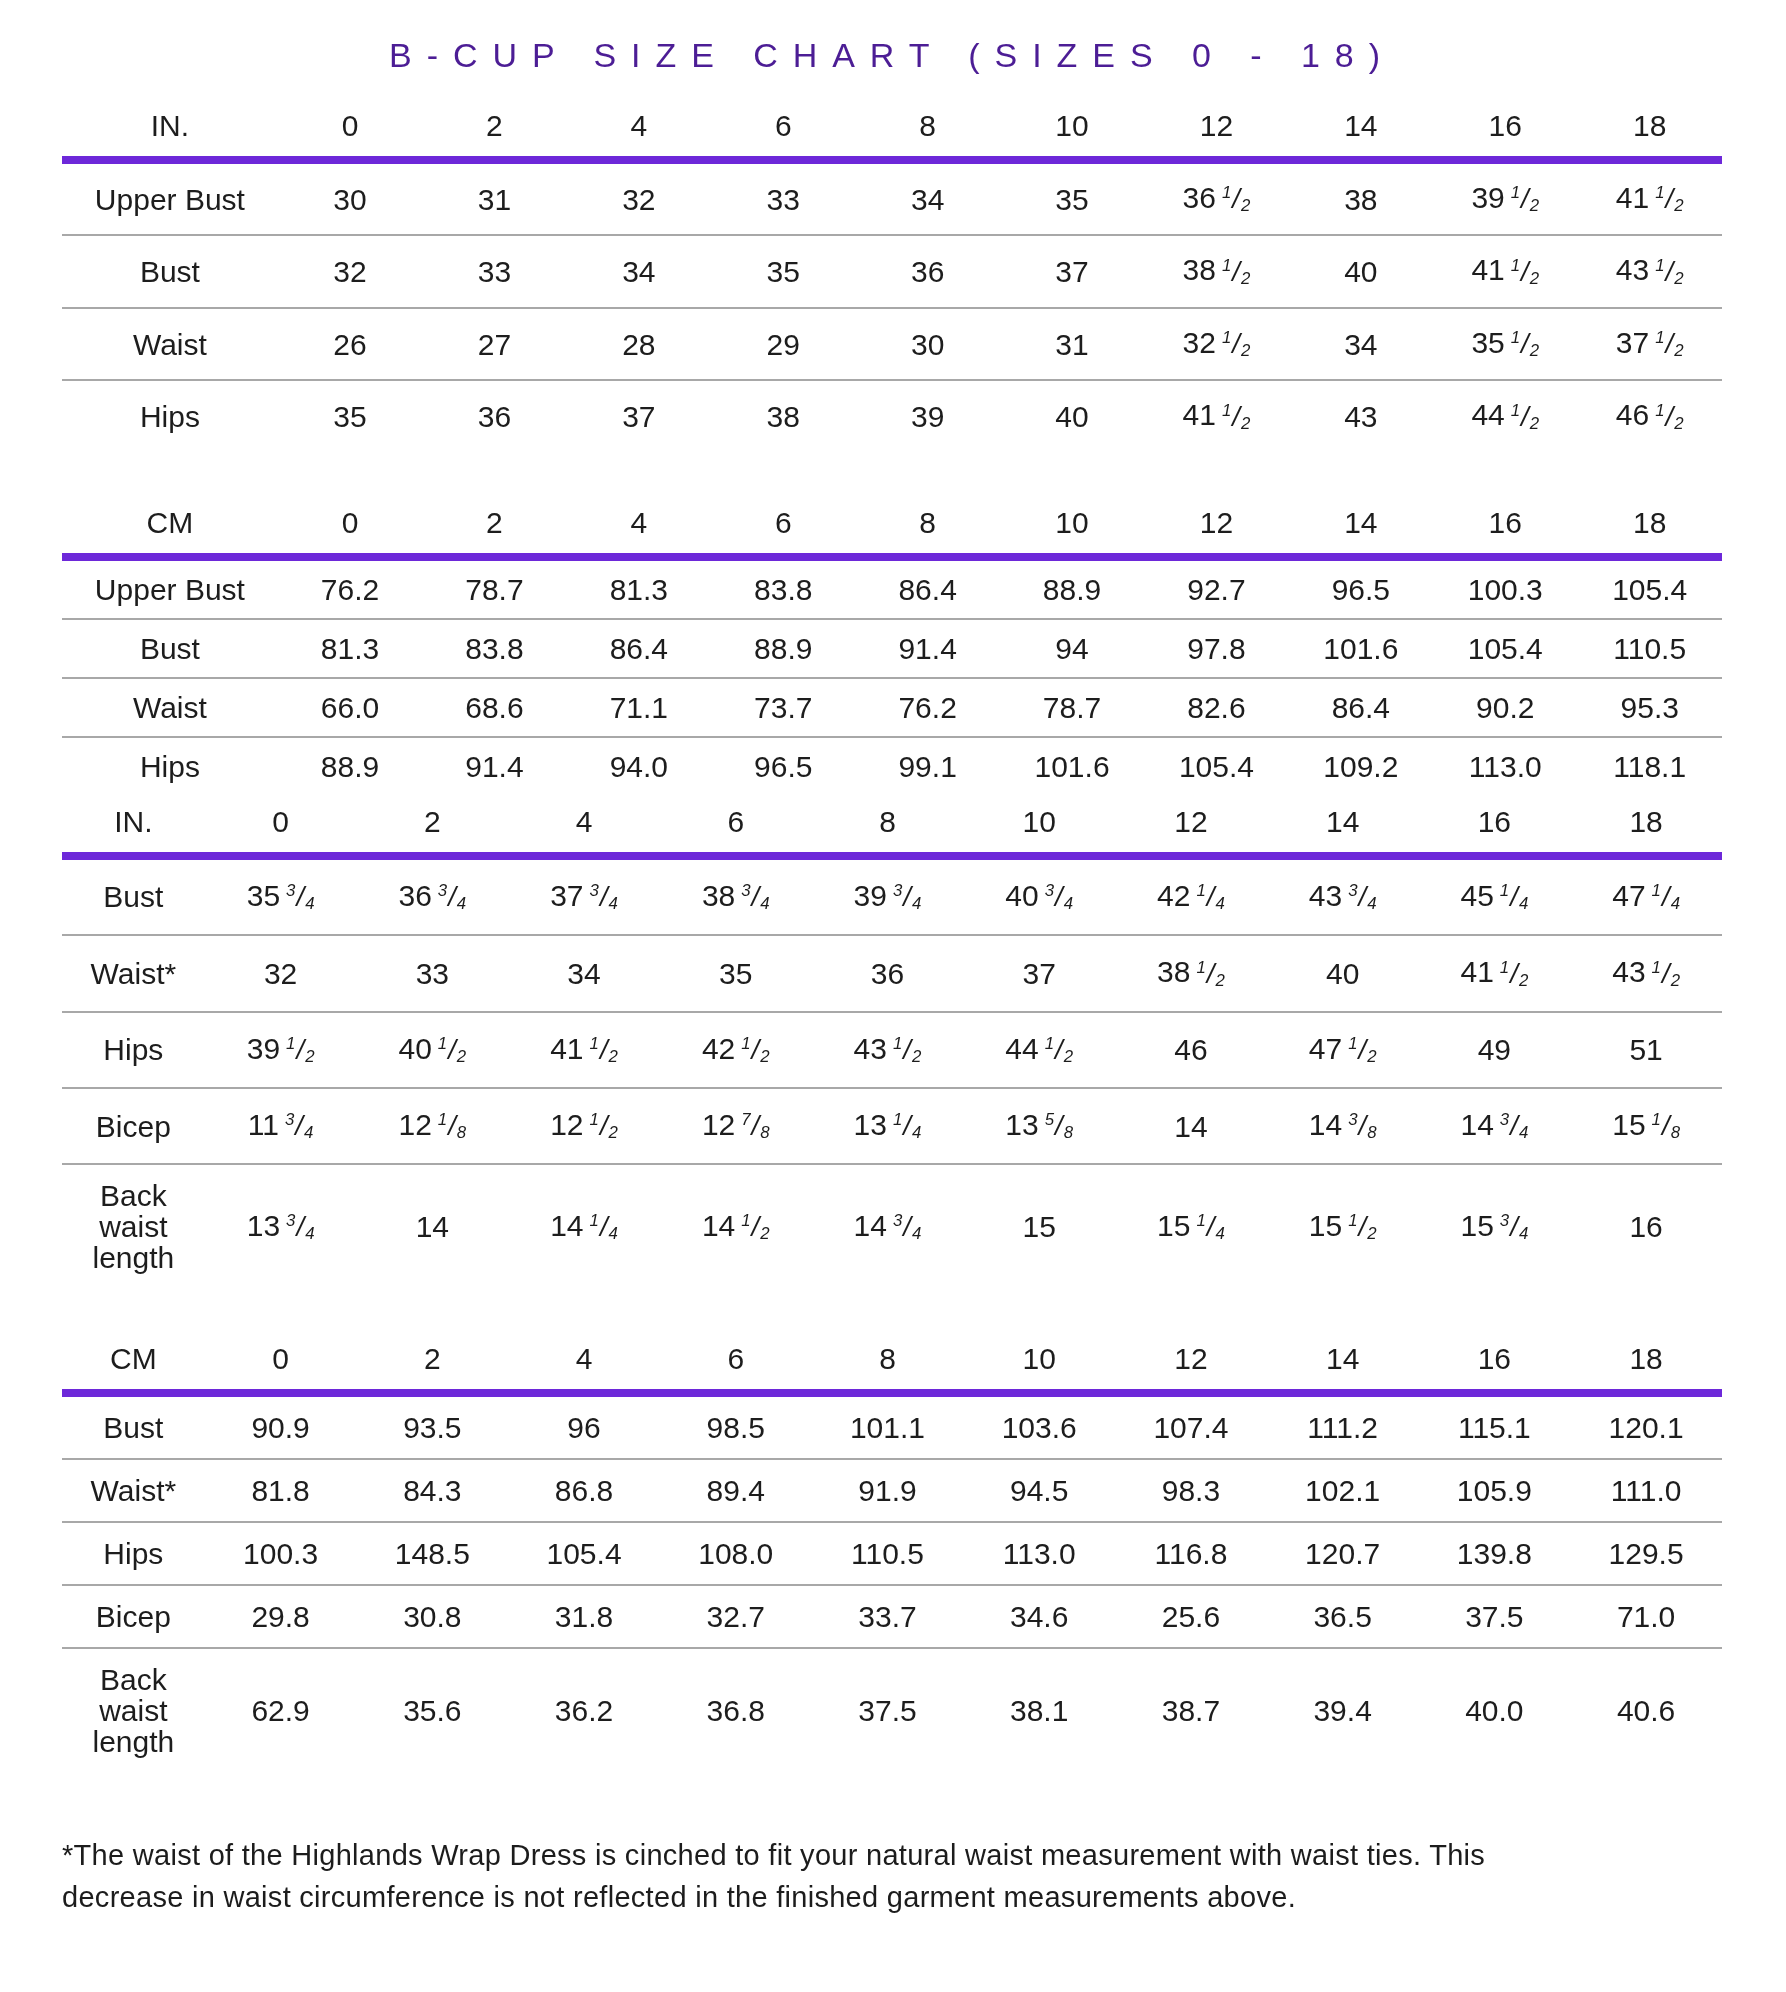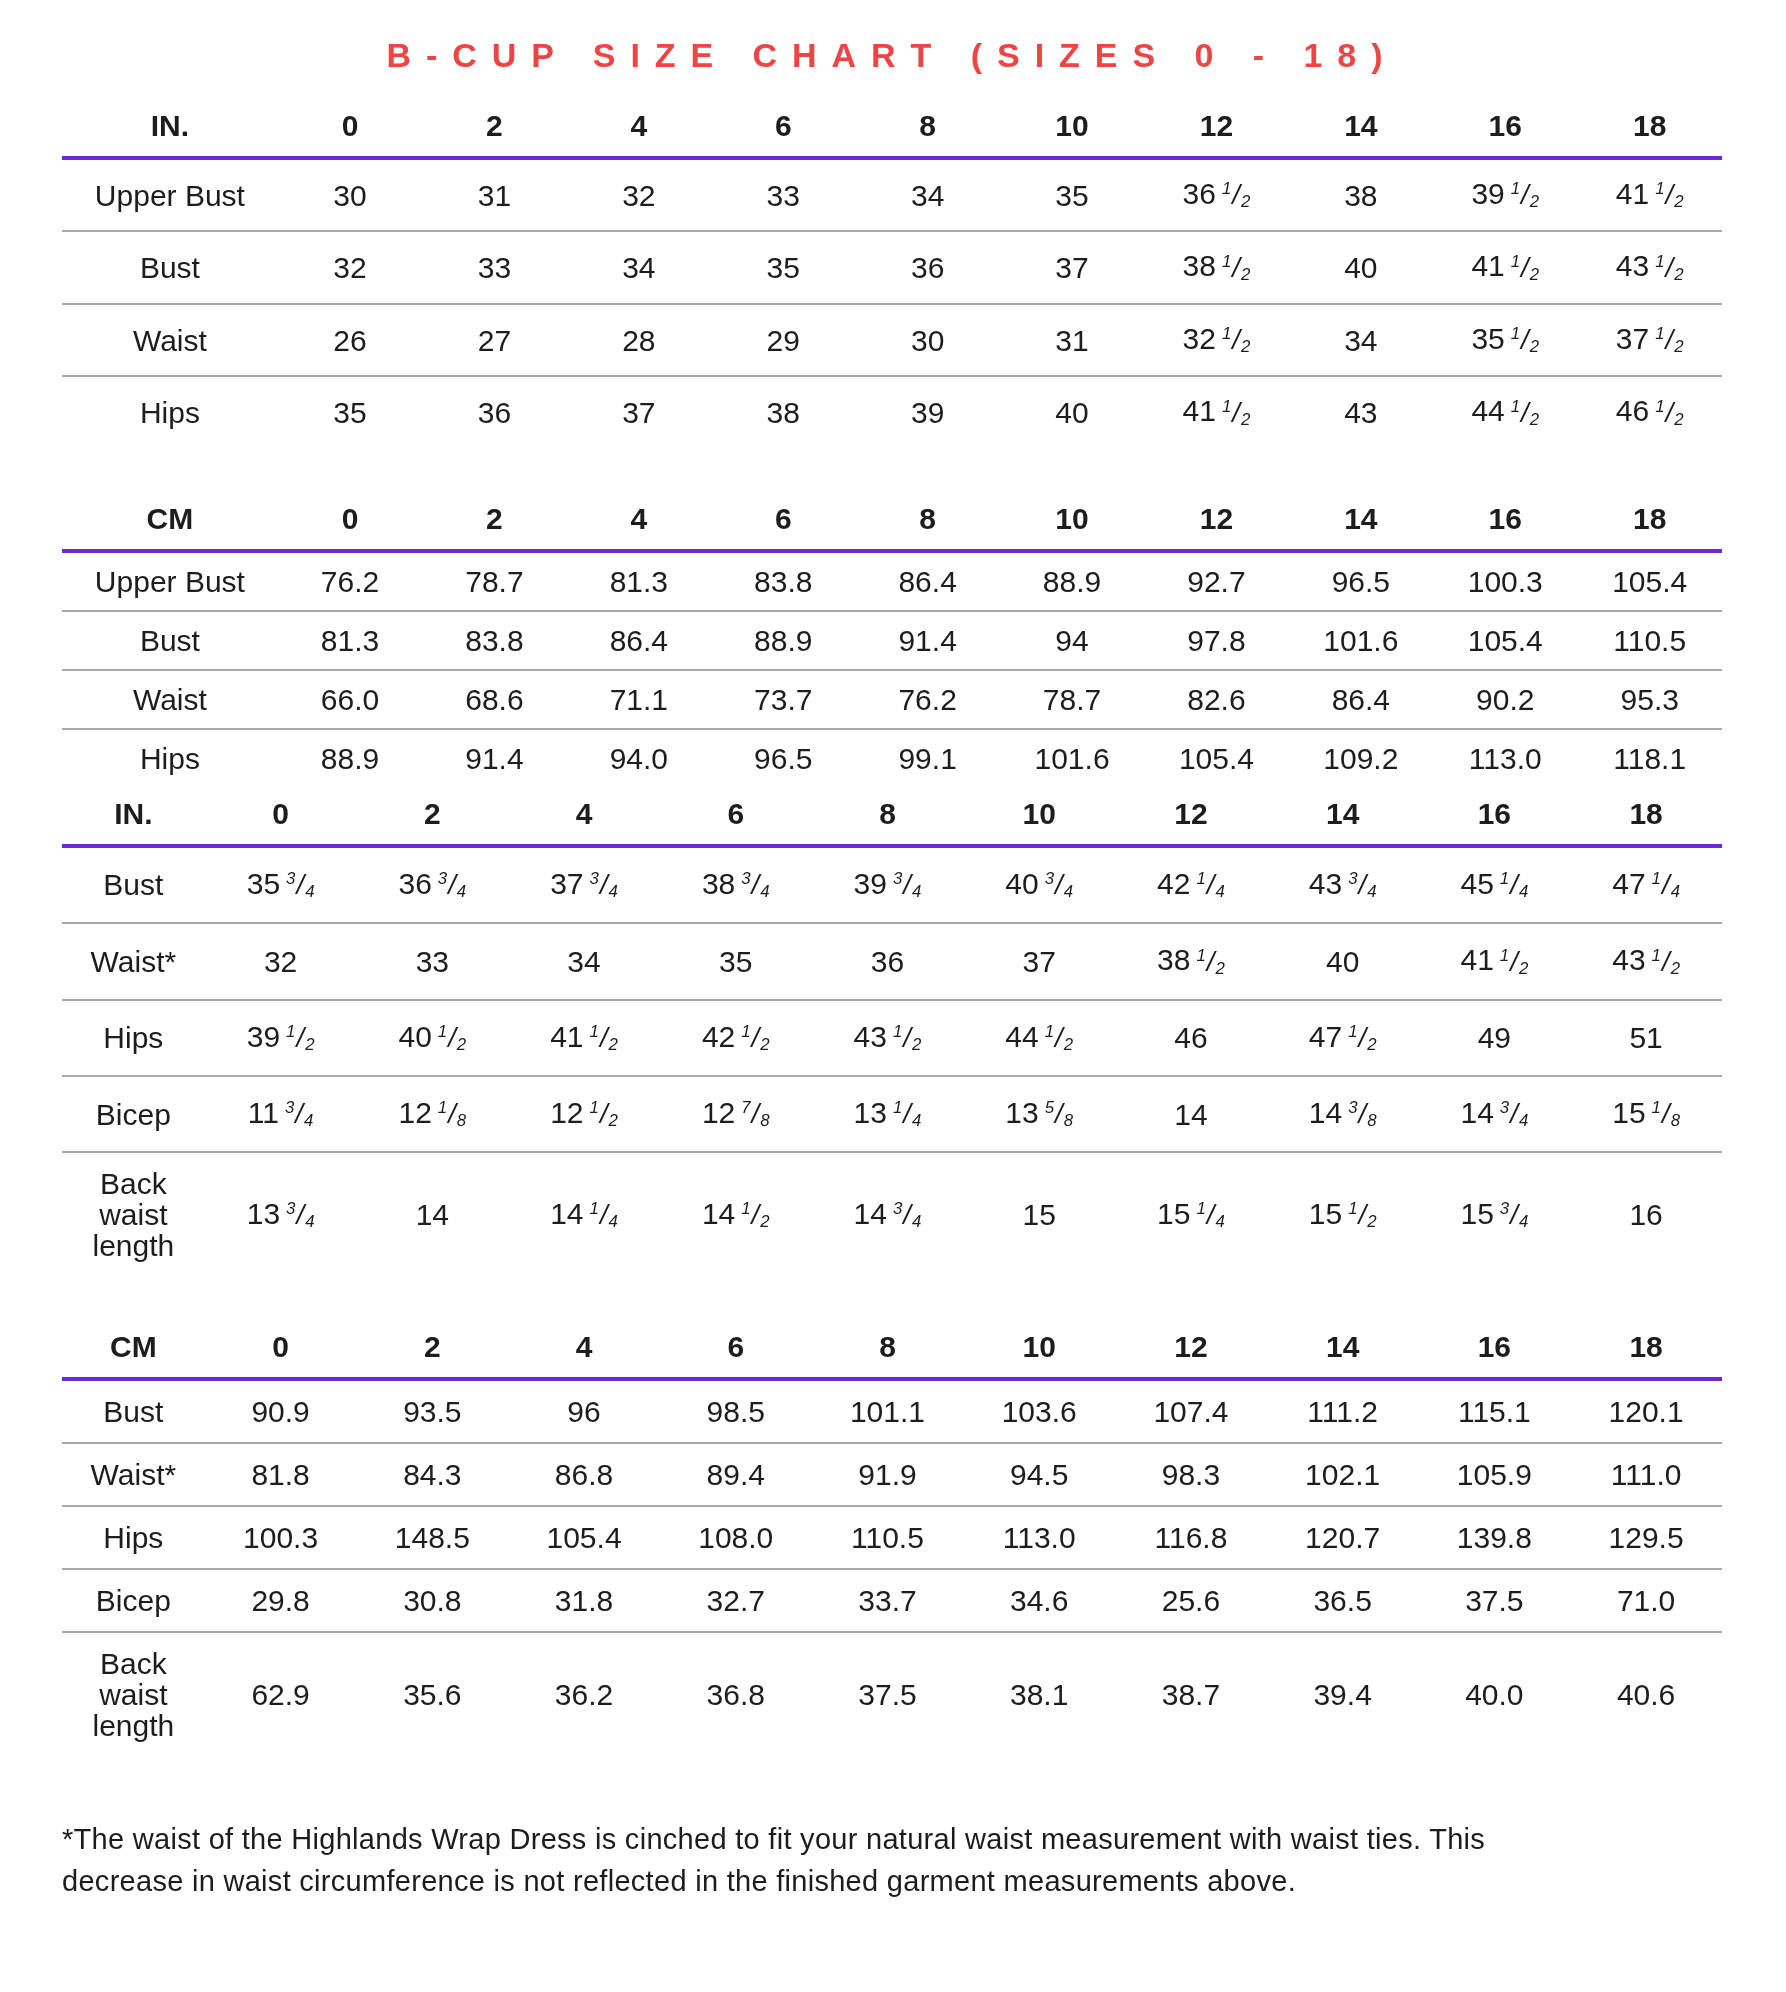--- a/index.html
+++ b/index.html
@@ -9,47 +9,47 @@
     background: #ffffff;
     color: #1d1d1d;
     font-family: "Liberation Sans", "DejaVu Sans", sans-serif;
   }
   main {
     width: 1786px;
     padding: 36px 64px 40px 62px;
   }
   h1.chart-title {
     font-size: 34px;
-    font-weight: 700;
+    font-weight: 400;
     letter-spacing: 0.44em;
     text-align: center;
-    color: #ef4444;
+    color: #4c1d95;
     margin: 0 0 24px 0;
     white-space: nowrap;
   }
   h1.chart-title.second {
     margin-top: 84px;
   }
   table.chart-table {
     width: 100%;
     border-collapse: collapse;
     table-layout: fixed;
   }
   
   table.t1 col.label-col { width: 13%; }
   table.t1 col.size-col  { width: 8.7%; }
   table.t2 col.label-col { width: 8.6%; }
   table.t2 col.size-col  { width: 9.14%; }
 
   .unit-row th {
     font-size: 30px;
-    font-weight: 700;
+    font-weight: 400;
     text-align: center;
     padding: 10px 4px 13px 4px;
-    border-bottom: 4px solid #6d28d9;
+    border-bottom: 8px solid #6d28d9;
     color: #1d1d1d;
   }
   .unit-row.gap th { padding-top: 54px; }
 
   .data-row th, .data-row td {
     font-size: 30px;
     font-weight: 400;
     text-align: center;
     vertical-align: middle;
     padding: 13px 4px;

